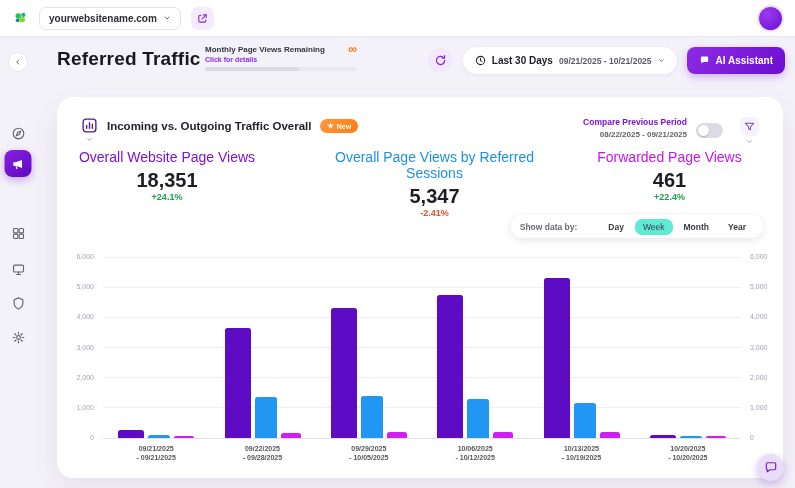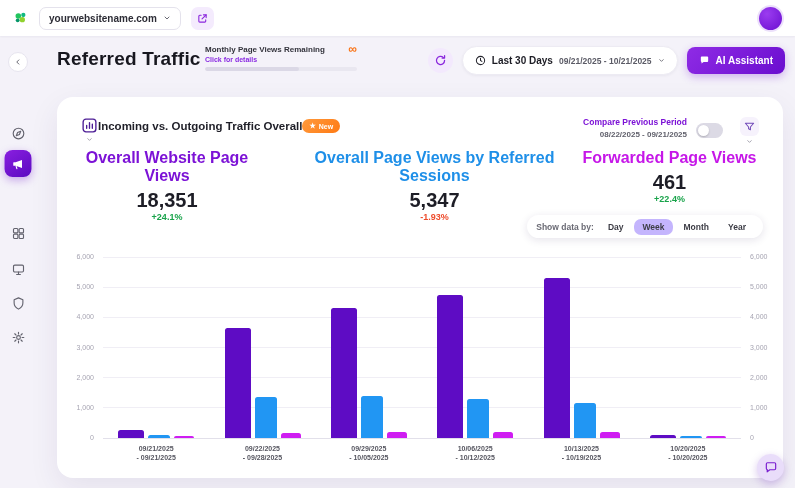--- a/index.html
+++ b/index.html
@@ -29,52 +29,52 @@
   .quota-fill{width:62%;height:100%;background:#dbd8e6;border-radius:2px}
   .hdr-right{position:absolute;right:10px;top:46px;display:flex;align-items:center;gap:9px}
   .refresh-btn{width:25px;height:25px;border-radius:50%;background:#f3e9fd;display:flex;align-items:center;justify-content:center;cursor:pointer}
   .range-pill{height:29px;background:#fff;border:1px solid #edebf3;border-radius:15px;display:flex;align-items:center;gap:6px;padding:0 12px;box-shadow:0 1px 3px rgba(20,10,50,.05);cursor:pointer}
   .range-preset{font-size:10px;font-weight:800;color:#1c1c24}
   .range-dates{font-size:8.5px;color:#5b5b66;font-weight:600}
   .ai-btn{height:27px;border-radius:8px;background:linear-gradient(135deg,#8f2be5,#6a0ecf);color:#fff;display:flex;align-items:center;gap:6px;padding:0 12px;font-size:10px;font-weight:800;box-shadow:0 3px 8px rgba(120,30,210,.3);cursor:pointer}
 
   
   .card{position:absolute;left:57px;top:97px;width:726px;height:381px;background:#fff;border-radius:16px;box-shadow:0 10px 30px rgba(50,30,90,.08)}
-  .card-head{position:absolute;left:24px;top:20px;display:flex;align-items:flex-start;gap:0}
+  .card-head{position:absolute;left:24px;top:20px;display:flex;align-items:flex-start;gap:9px}
   .panel-icon-wrap{display:flex;flex-direction:column;align-items:center;gap:2px}
   .card-title{font-size:11.5px;font-weight:800;color:#1f1f28;margin-top:3px}
   .badge{margin-top:2px;display:flex;align-items:center;gap:3px;background:linear-gradient(135deg,#ff9a3d,#ff7a14);color:#fff;font-size:7px;font-weight:800;padding:3px 7px;border-radius:9px}
   .compare{position:absolute;right:96px;top:20px;text-align:right}
   .compare-label{font-size:8.5px;font-weight:800;color:#7c12d6}
   .compare-dates{font-size:8px;color:#5f5f6a;margin-top:3px;font-weight:600}
   .toggle{position:absolute;right:60px;top:26px;width:27px;height:15px;border-radius:8px;background:#dcdae5;cursor:pointer}
   .toggle-knob{position:absolute;left:2px;top:2px;width:11px;height:11px;border-radius:50%;background:#fff;box-shadow:0 1px 2px rgba(0,0,0,.2)}
   .filter-wrap{position:absolute;right:24px;top:20px;display:flex;flex-direction:column;align-items:center;gap:2px}
   .filter-btn{width:19px;height:19px;border-radius:6px;background:#f6f2fc;display:flex;align-items:center;justify-content:center;cursor:pointer}
 
   
   .stat{position:absolute;text-align:center;top:52px}
   .stat1{left:5px;width:210px}
   .stat2{left:255px;width:245px}
   .stat3{left:505px;width:215px}
-  .stat-label{font-size:16px;font-weight:700}
+  .stat-label{font-size:14px;font-weight:400}
   .stat1 .stat-label{color:#7c12d6}
   .stat2 .stat-label{color:#1e8fe8}
   .stat3 .stat-label{color:#c617e8}
   .stat-value{font-size:20px;font-weight:800;color:#1d1d26;margin-top:4px}
   .stat-delta{font-size:9px;font-weight:800;margin-top:0}
   .stat1 .stat-delta{color:#18a34a}
   .stat2 .stat-delta{color:#ee4b2b}
   .stat3 .stat-delta{color:#18a34a}
 
   
   .show-by{position:absolute;right:20px;top:118px;height:23px;background:#fff;border-radius:12px;display:flex;align-items:center;gap:3px;padding:0 9px;box-shadow:0 2px 8px rgba(40,25,80,.12)}
-  .show-by-label{font-size:8.5px;color:#6a6a74;font-weight:600;margin-right:3px}
+  .show-by-label{font-size:8.5px;color:#6a6a74;font-weight:600;margin-right:20px}
   .show-by-opt{font-size:8.5px;color:#3c3c45;font-weight:600;padding:3px 8px;border-radius:7px;cursor:pointer}
-  .show-by-opt.selected{background:#c4b5fd;font-weight:700}
+  .show-by-opt.selected{background:#5eead4;font-weight:400}
 
   
   #plot{position:absolute;left:46px;top:160px;width:638px;height:181px}
   .gridline{position:absolute;left:0;right:0;height:1px;background:#f0eef5}
   .gridline.base{background:#e2e0ea}
   .ytick{position:absolute;font-size:7px;color:#a6a4b2;white-space:nowrap}
   .ytick.left{right:calc(100% + 9px)}
   .ytick.right{left:calc(100% + 9px)}
   .bar{position:absolute;bottom:0;border-radius:2.5px 2.5px 0 0}
   .xtick{position:absolute;top:calc(100% + 6px);text-align:center;font-size:7px;color:#55555f;line-height:9px;font-weight:600}
@@ -265,21 +265,21 @@
   </div>
 
   <div class="stat stat1">
     <div class="stat-label">Overall Website Page Views</div>
     <div class="stat-value">18,351</div>
     <div class="stat-delta">+24.1%</div>
   </div>
   <div class="stat stat2">
     <div class="stat-label">Overall Page Views by Referred Sessions</div>
     <div class="stat-value">5,347</div>
-    <div class="stat-delta">-1.93%</div>
+    <div class="stat-delta">-2.41%</div>
   </div>
   <div class="stat stat3">
     <div class="stat-label">Forwarded Page Views</div>
     <div class="stat-value">461</div>
     <div class="stat-delta">+22.4%</div>
   </div>
 
   <div class="show-by">
     <span class="show-by-label">Show data by:</span>
     <span class="show-by-opt">Day</span>

